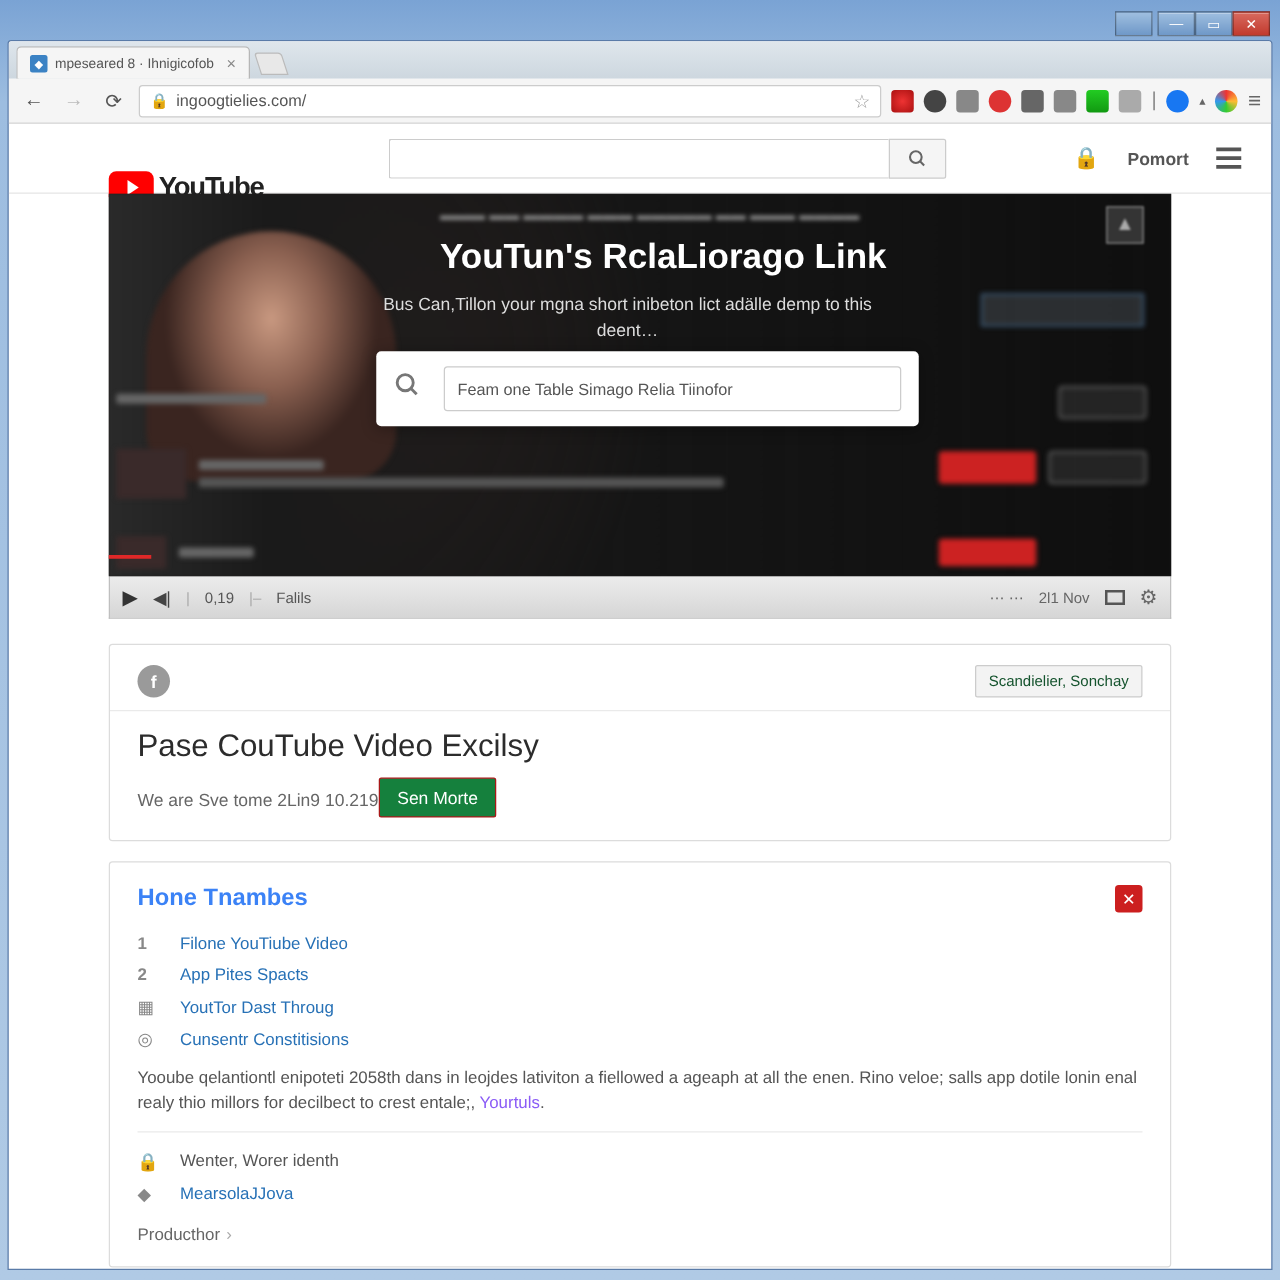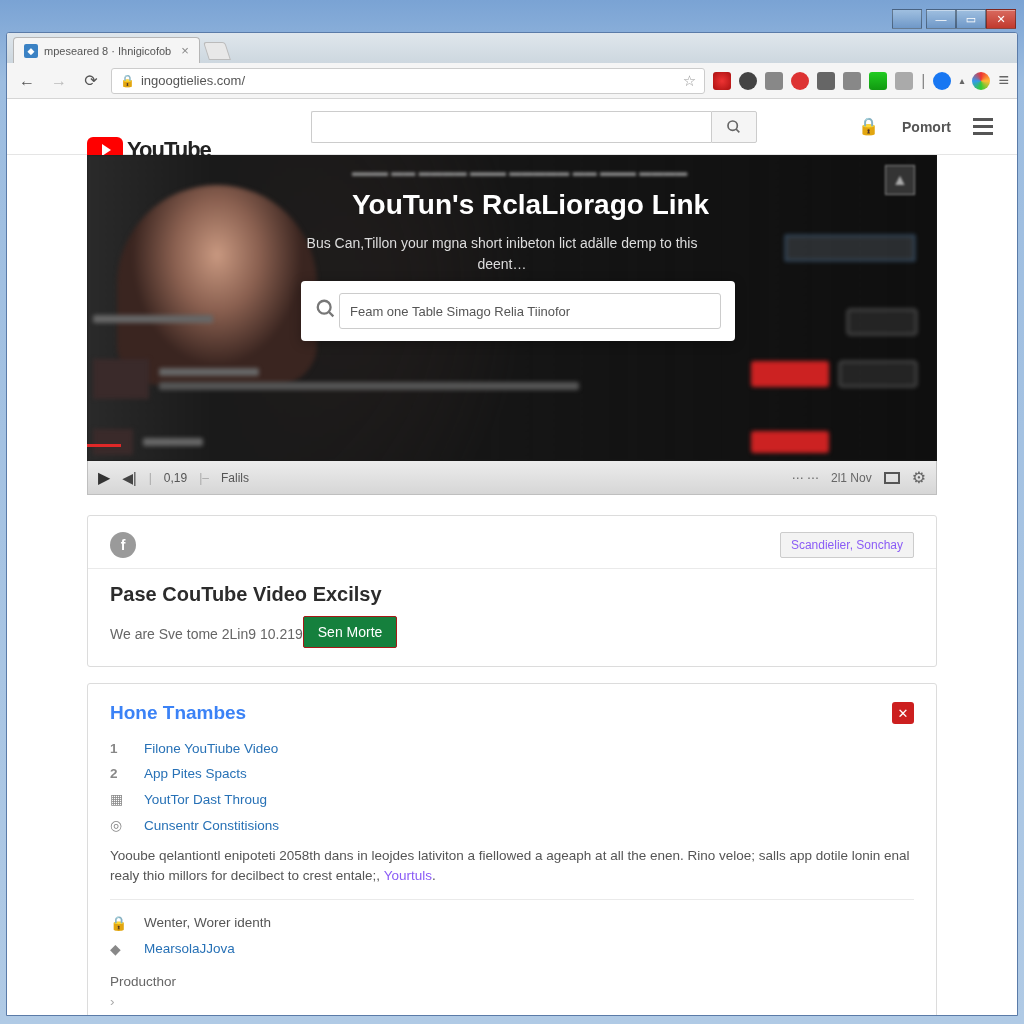--- a/index.html
+++ b/index.html
@@ -125,21 +125,21 @@
   color:#fff;
 }
 .hero-blur-line { color:#888; font-size:12px; filter:blur(1.5px); margin-bottom:10px; }
 .hero-title { font-size:28px; font-weight:600; margin-bottom:12px; }
 .hero-sub { font-size:14px; color:#ddd; line-height:1.5; text-align:center; max-width:420px; margin-left:-60px; }
 
 
 .modal-search {
   position:absolute; left:214px; top:126px; width:434px; height:60px;
   background:#fff; border-radius:4px; box-shadow:0 2px 12px rgba(0,0,0,.3);
-  display:flex; align-items:center; padding:0 14px; gap:2px;
+  display:flex; align-items:center; padding:0 14px; gap:18px;
 }
 .modal-search .mag { font-size:20px; color:#777; }
 .modal-search input {
   flex:1; height:36px; border:1px solid #ccc; border-radius:3px; padding:0 10px;
   font-size:13px; color:#555; outline:none;
 }
 
 
 .side-blur-item {
   position:absolute; background:rgba(120,120,120,.2); border-radius:3px; filter:blur(2px);
@@ -174,24 +174,24 @@
   display:flex; align-items:center; padding:16px 22px 10px; gap:12px;
   border-bottom:1px solid #eaeaea;
 }
 .card-badge {
   width:26px; height:26px; border-radius:50%; background:#9a9a9a; color:#fff;
   display:flex; align-items:center; justify-content:center; font-weight:700; font-size:14px;
 }
 .card-title-row { font-size:17px; color:#555; font-weight:600; }
 .card-head .right-btn {
   margin-left:auto; border:1px solid #ccc; background:#f3f3f3; padding:5px 10px;
-  font-size:12px; color:#8b5cf6; border-radius:2px; cursor:pointer;
+  font-size:12px; color:#14532d; border-radius:2px; cursor:pointer;
 }
 .card-body { padding:14px 22px 18px; }
-.big-heading { font-size:20px; font-weight:700; color:#2c2c2c; }
+.big-heading { font-size:25px; font-weight:400; color:#2c2c2c; }
 .sub-text { font-size:14px; color:#666; }
 .red-btn {
   background:#15803d; color:#fff; border:1px solid #a81818; padding:7px 14px;
   font-size:14px; border-radius:2px; cursor:pointer; float:right; margin-top:-4px;
 }
 
 
 .list-card-head {
   display:flex; align-items:center; padding:18px 22px 8px;
 }
@@ -206,21 +206,21 @@
   display:flex; align-items:center; gap:16px; padding:5px 0; font-size:13.5px;
 }
 .list-num { color:#888; width:18px; font-weight:600; }
 .list-icon { color:#888; width:18px; font-size:14px; }
 .list-link { color:#2771b6; cursor:pointer; }
 .list-desc {
   font-size:13.5px; color:#555; line-height:1.5; margin-top:8px; padding-bottom:12px;
   border-bottom:1px solid #eaeaea;
 }
 .list-desc a { color:#8b5cf6; text-decoration:none; }
-.crumb { margin-top:12px; font-size:13.5px; color:#666; display:flex; align-items:flex-start; gap:5px;flex-direction:column; }
+.crumb { margin-top:12px; font-size:13.5px; color:#666; display:flex; align-items:flex-end; gap:5px; }
 .crumb .chev { color:#aaa; }
 
 .hero-right-box {
   position:absolute; right:22px; top:10px; width:30px; height:30px;
   border:1px solid #888; background:rgba(200,200,200,.2); filter:blur(1px);
   display:flex;align-items:center;justify-content:center;color:#aaa;
 }
 .hero-right-btn {
   position:absolute; right:22px; top:80px; width:130px; height:26px;
   border:1px solid #4a7aa8; background:rgba(200,220,240,.15); filter:blur(2px);

